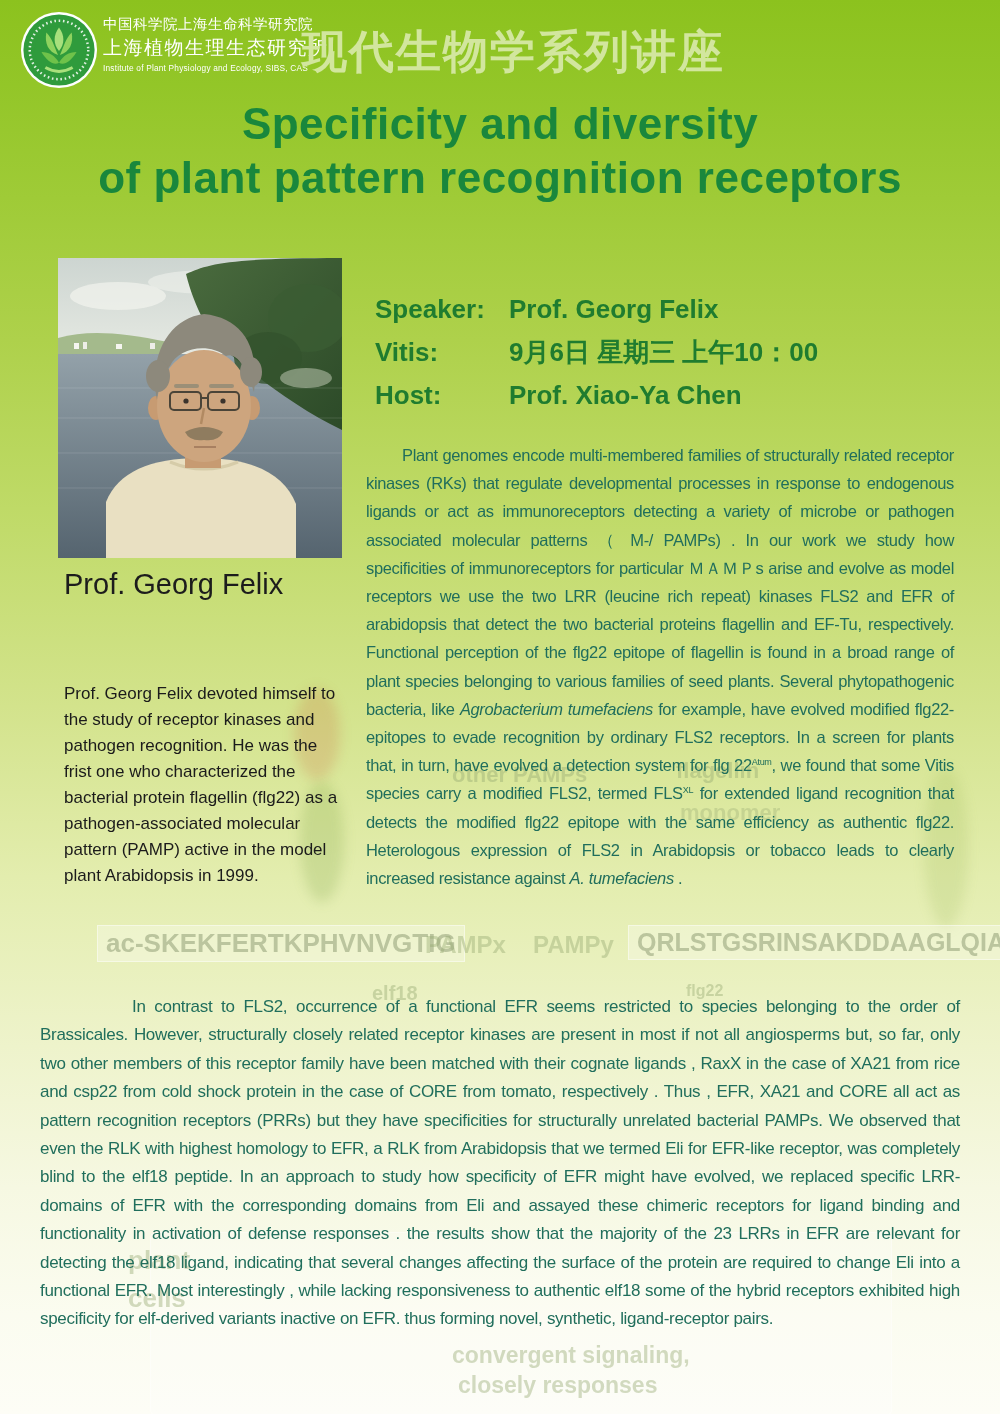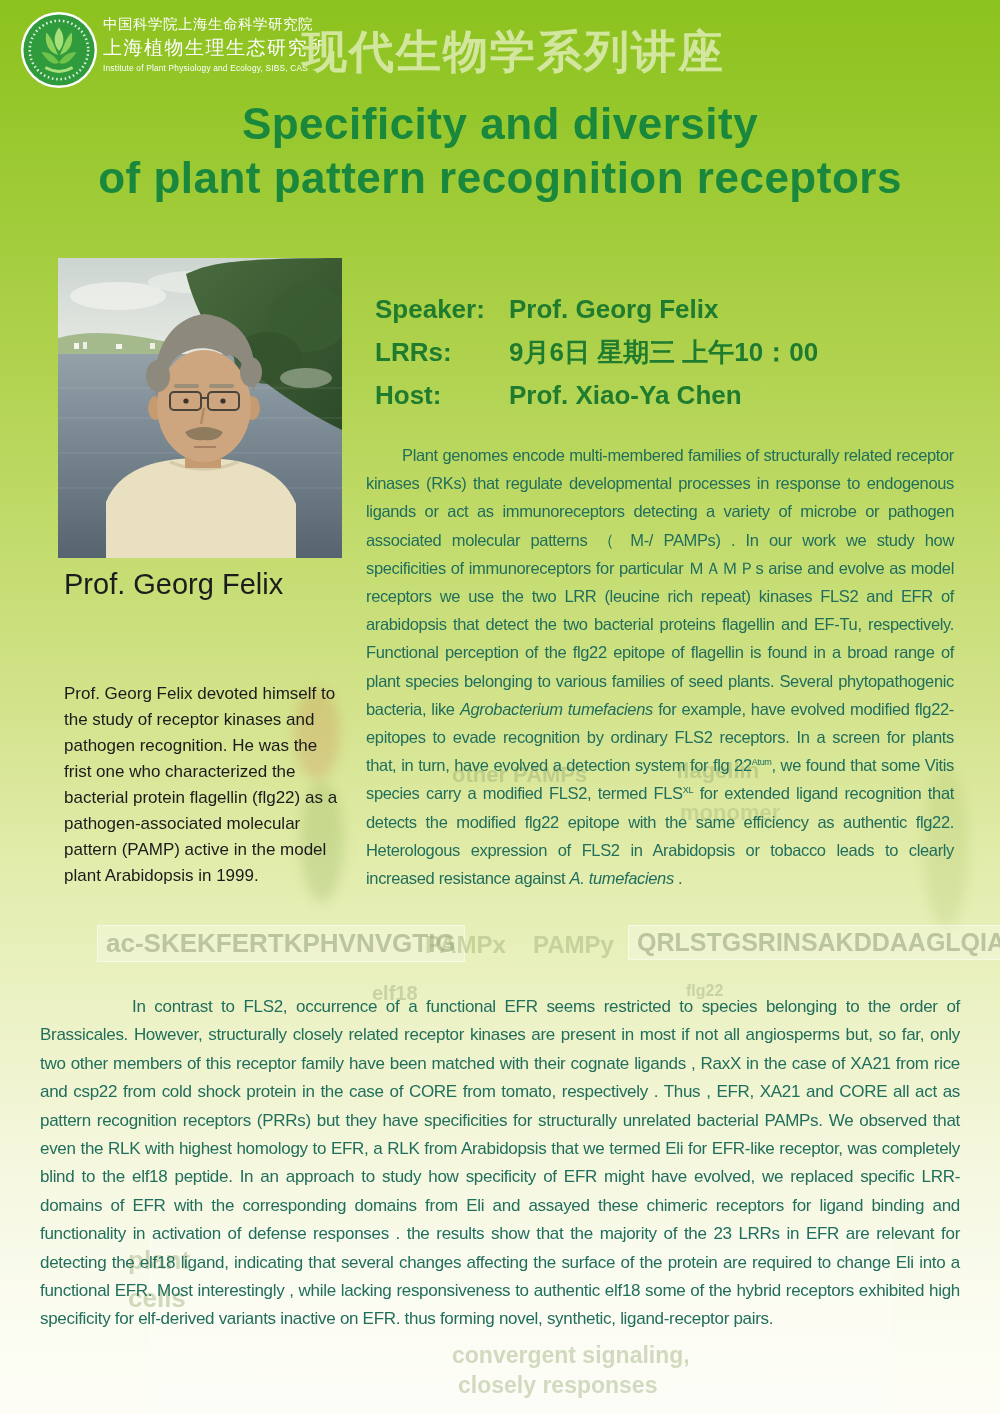--- a/index.html
+++ b/index.html
@@ -150,21 +150,21 @@
       <line x1="136" y1="189" x2="158" y2="189" stroke="#9c7458" stroke-width="2" opacity=".75"></line>
     </svg>
   </div>
 
   <div class="abs seminar">
     <div class="row">
       <span>Speaker:</span>
       <span>Prof. Georg Felix</span>
     </div>
     <div class="row">
-      <span>LRRs:</span>
+      <span>Vitis:</span>
       <span>9月6日 星期三 上午10：00</span>
     </div>
     <div class="row">
       <span>Host:</span>
       <span>Prof. Xiao-Ya Chen</span>
     </div>
   </div>
 
   <div class="abs sp-name">Prof. Georg Felix</div>
   <div class="abs sp-bio">Prof. Georg Felix devoted himself to the study of receptor kinases and pathogen recognition. He was the frist one who characterized the bacterial protein flagellin (flg22) as a pathogen-associated molecular pattern (PAMP) active in the model plant Arabidopsis in 1999.</div>

